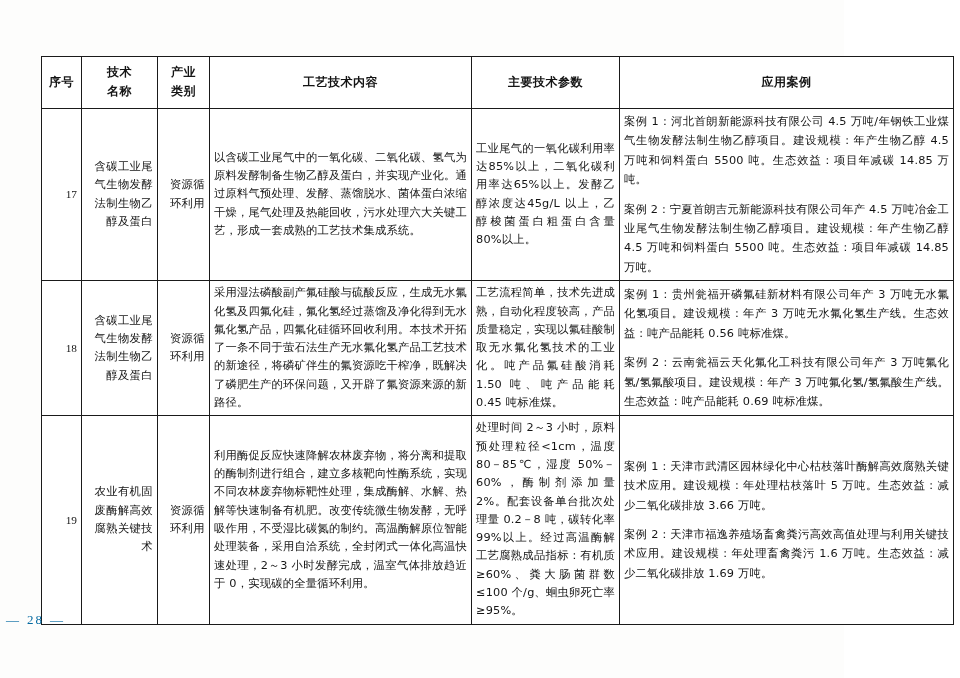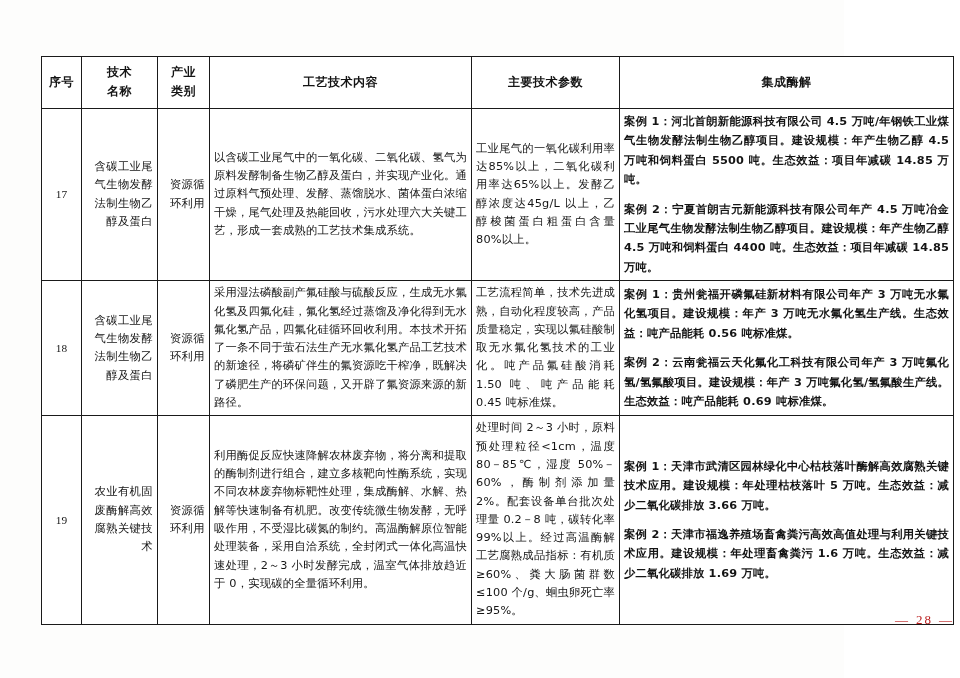--- a/index.html
+++ b/index.html
@@ -52,21 +52,21 @@
     letter-spacing: 0.5px;
   }
   col.c-seq   { width: 40px; }
   col.c-name  { width: 76px; }
   col.c-cat   { width: 52px; }
   col.c-proc  { width: 262px; }
   col.c-param { width: 148px; }
   col.c-case  { width: 334px; }
 
   td.seq-cell {
-    text-align: center;
+    text-align: right;
     font-size: 12.5px;
     font-family: "Liberation Serif", "DejaVu Serif", serif;
   }
   td.name-cell, td.cat-cell {
     text-align: right;
     line-height: 1.78;
     letter-spacing: 0.4px;
   }
   td.body-cell {
     text-align: justify;
@@ -88,37 +88,36 @@
   td.case-cell {
     vertical-align: top;
     padding: 7px 8px;
   }
   .case-p {
     text-align: justify;
     text-justify: inter-ideograph;
     line-height: 1.72;
     letter-spacing: 0.2px;
     margin: 0 0 10px 0;
-    font-weight: bold;
   }
   .case-p:last-child {
     margin-bottom: 0;
   }
   .header-line {
     display: block;
   }
   .footer {
     position: absolute;
     left: 0;
     top: 612px;
     width: 960px;
-    text-align: right;
+    text-align: left;
     font-size: 13px;
     font-family: "Liberation Serif", "DejaVu Serif", serif;
-    color: #b91c1c;
+    color: #0369a1;
     letter-spacing: 2px;
   }
   .footer .dash {
     padding: 0 6px;
   }
 </style>
 </head>
 <body>
 
 <div class="page">
@@ -146,35 +145,35 @@
               <span class="header-line">产业</span>
               <span class="header-line">类别</span>
             </th>
           <th>
               <span class="header-line">工艺技术内容</span>
             </th>
           <th>
               <span class="header-line">主要技术参数</span>
             </th>
           <th>
-              <span class="header-line">集成酶解</span>
+              <span class="header-line">应用案例</span>
             </th>
         </tr>
       </thead>
       <tbody>
 
         <tr>
           <td class="seq-cell">17</td>
           <td class="name-cell">含碳工业尾气生物发酵法制生物乙醇及蛋白</td>
           <td class="cat-cell">资源循环利用</td>
           <td class="body-cell">以含碳工业尾气中的一氧化碳、二氧化碳、氢气为原料发酵制备生物乙醇及蛋白，并实现产业化。通过原料气预处理、发酵、蒸馏脱水、菌体蛋白浓缩干燥，尾气处理及热能回收，污水处理六大关键工艺，形成一套成熟的工艺技术集成系统。</td>
           <td class="param-cell">工业尾气的一氧化碳利用率达85%以上，二氧化碳利用率达65%以上。发酵乙醇浓度达45g/L 以上，乙醇梭菌蛋白粗蛋白含量80%以上。</td>
           <td class="case-cell">
             <p class="case-p">案例 1：河北首朗新能源科技有限公司 4.5 万吨/年钢铁工业煤气生物发酵法制生物乙醇项目。建设规模：年产生物乙醇 4.5 万吨和饲料蛋白 5500 吨。生态效益：项目年减碳 14.85 万吨。</p>
-            <p class="case-p">案例 2：宁夏首朗吉元新能源科技有限公司年产 4.5 万吨冶金工业尾气生物发酵法制生物乙醇项目。建设规模：年产生物乙醇 4.5 万吨和饲料蛋白 4400 吨。生态效益：项目年减碳 14.85 万吨。</p>
+            <p class="case-p">案例 2：宁夏首朗吉元新能源科技有限公司年产 4.5 万吨冶金工业尾气生物发酵法制生物乙醇项目。建设规模：年产生物乙醇 4.5 万吨和饲料蛋白 5500 吨。生态效益：项目年减碳 14.85 万吨。</p>
           </td>
         </tr>
 
         <tr>
           <td class="seq-cell">18</td>
           <td class="name-cell">含碳工业尾气生物发酵法制生物乙醇及蛋白</td>
           <td class="cat-cell">资源循环利用</td>
           <td class="body-cell">采用湿法磷酸副产氟硅酸与硫酸反应，生成无水氟化氢及四氟化硅，氟化氢经过蒸馏及净化得到无水氟化氢产品，四氟化硅循环回收利用。本技术开拓了一条不同于萤石法生产无水氟化氢产品工艺技术的新途径，将磷矿伴生的氟资源吃干榨净，既解决了磷肥生产的环保问题，又开辟了氟资源来源的新路径。</td>
           <td class="param-cell">工艺流程简单，技术先进成熟，自动化程度较高，产品质量稳定，实现以氟硅酸制取无水氟化氢技术的工业化。吨产品氟硅酸消耗 1.50 吨、吨产品能耗 0.45 吨标准煤。</td>
           <td class="case-cell">

